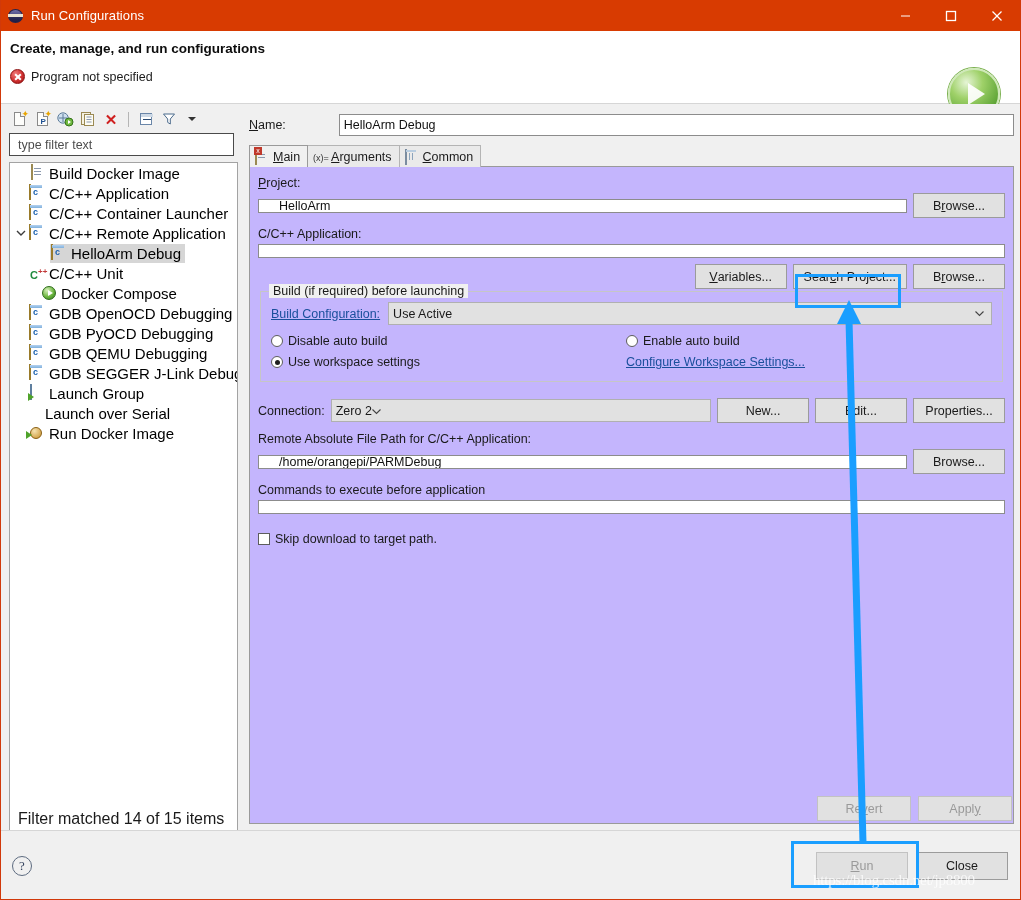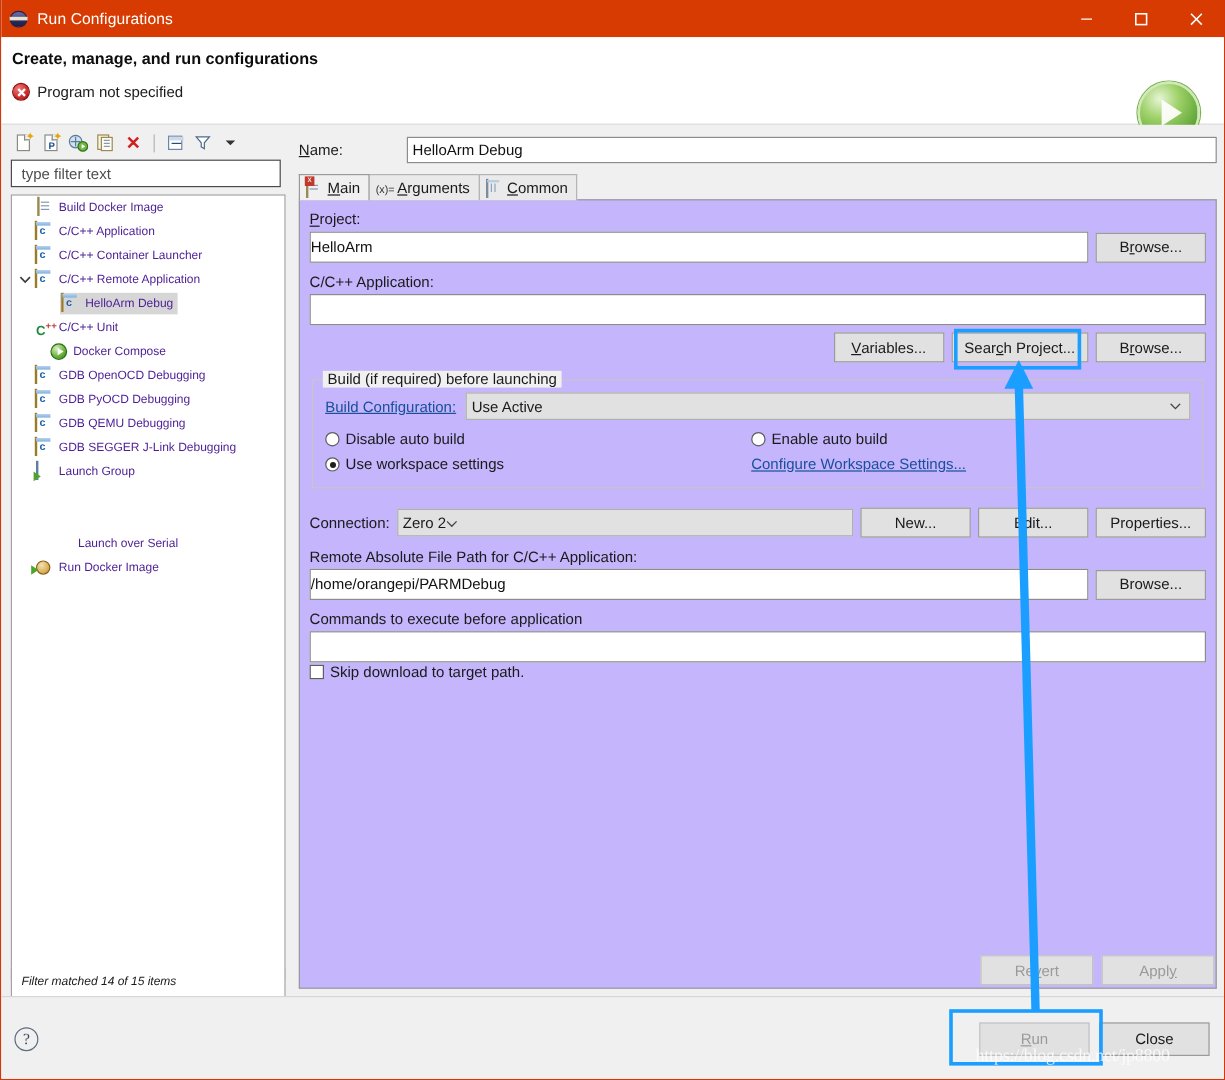--- a/index.html
+++ b/index.html
@@ -305,32 +305,32 @@
     background: radial-gradient(circle at 35% 30%, #f5e2b0, #c9912c);
     border: 1px solid #8a5f12;
   }
   .ic-rundocker:after {
     content: ""; position: absolute; right: -2px; bottom: 0px;
     width: 0; height: 0;
     border-left: 6px solid #4fa32a;
     border-top: 4px solid transparent;
     border-bottom: 4px solid transparent;
   }
-  .tree-label { font-size: 10px; color: #4c1d95; }
+  .tree-label { font-size: 15px; color: #000000; }
 
   #filter-status {
     position: absolute; left: 4px; bottom: 0;
     width: 229px; height: 26px;
     background: #fff;
     border: 1px solid #a3a3a3;
     border-top: none;
     display: flex; align-items: center;
     padding-left: 8px;
   }
-  #filter-status span { font-size: 10px; font-style: italic; }
+  #filter-status span { font-size: 16px; }
 
   
   #splitter {
     position: absolute; left: 238px; top: 2px;
     width: 6px; height: 726px;
   }
 
   
   #right-panel {
     position: absolute; left: 244px; top: 2px;
@@ -423,24 +423,24 @@
     position: relative;
     padding: 0 8px;
   }
 
   .field-label {
     font-size: 12.5px;
     margin: 9px 0 3px 0;
   }
   .field-label u { text-decoration: underline; }
   .txt-input {
-    width: 100%; height: 26px;
+    width: 100%; height: 14px;
     border: 1px solid #8c8c8c;
     background: #fff;
-    padding: 0 0;
+    padding: 0 20px;
     font-family: "Liberation Sans", sans-serif;
     font-size: 12.5px; color: #111;
     outline: none;
   }
   .row-flex { display: flex; align-items: center; gap: 6px; }
   .btn {
     height: 25px;
     min-width: 92px;
     padding: 0 10px;
     border: 1px solid #9b9b9b;
@@ -453,21 +453,21 @@
   .btn u { text-decoration: underline; }
   .btn.disabled { color: #9a9a9a; background: #e1e1e1; border-color: #c2c2c2; }
   .btns-right {
     display: flex; justify-content: flex-end; gap: 6px;
     margin-top: 6px;
   }
 
   
   .groupbox {
     border: 1px solid #c6c6c6;
-    margin-top: 14px;
+    margin-top: 2px;
     padding: 10px 10px 12px 10px;
     position: relative;
   }
   .groupbox > legend {
     position: absolute; top: -8px; left: 8px;
     background: #f0f0f0;
     padding: 0 4px;
     font-size: 12.5px;
   }
   .bc-row { display: flex; align-items: center; gap: 8px; }
@@ -520,21 +520,21 @@
     border: 1px solid #b0b0b0;
     background: #e1e1e1;
     display: flex; align-items: center;
     padding: 0 4px;
     font-size: 12.5px;
     position: relative;
   }
 
   .chk-row {
     display: flex; align-items: center; gap: 5px;
-    margin-top: 1px; font-size: 12.5px;
+    margin-top: 18px; font-size: 12.5px;
   }
   .cb {
     width: 12px; height: 12px;
     border: 1px solid #5d5d5d; background: #fff; flex: none;
   }
 
   
   #revert-apply {
     position: absolute; right: 6px; top: 690px;
     display: flex; gap: 7px;
@@ -765,21 +765,21 @@
               <span class="tree-label">GDB SEGGER J-Link Debugging</span>
             </span>
           </div>
           <div class="tree-row" style="padding-left: 4px;">
             <span class="twisty"></span>
             <span class="row-inner">
               <span class="tree-icon"><span class="ic-group"></span></span>
               <span class="tree-label">Launch Group</span>
             </span>
           </div>
-          <div class="tree-row" style="padding-left: 20px; margin-top: 40px;">
+          <div class="tree-row" style="padding-left: 0;">
             <span class="twisty"></span>
             <span class="row-inner">
               <span class="tree-icon"></span>
               <span class="tree-label">Launch over Serial</span>
             </span>
           </div>
           <div class="tree-row" style="padding-left: 4px;">
             <span class="twisty"></span>
             <span class="row-inner">
               <span class="tree-icon"><span class="ic-rundocker"></span></span>

